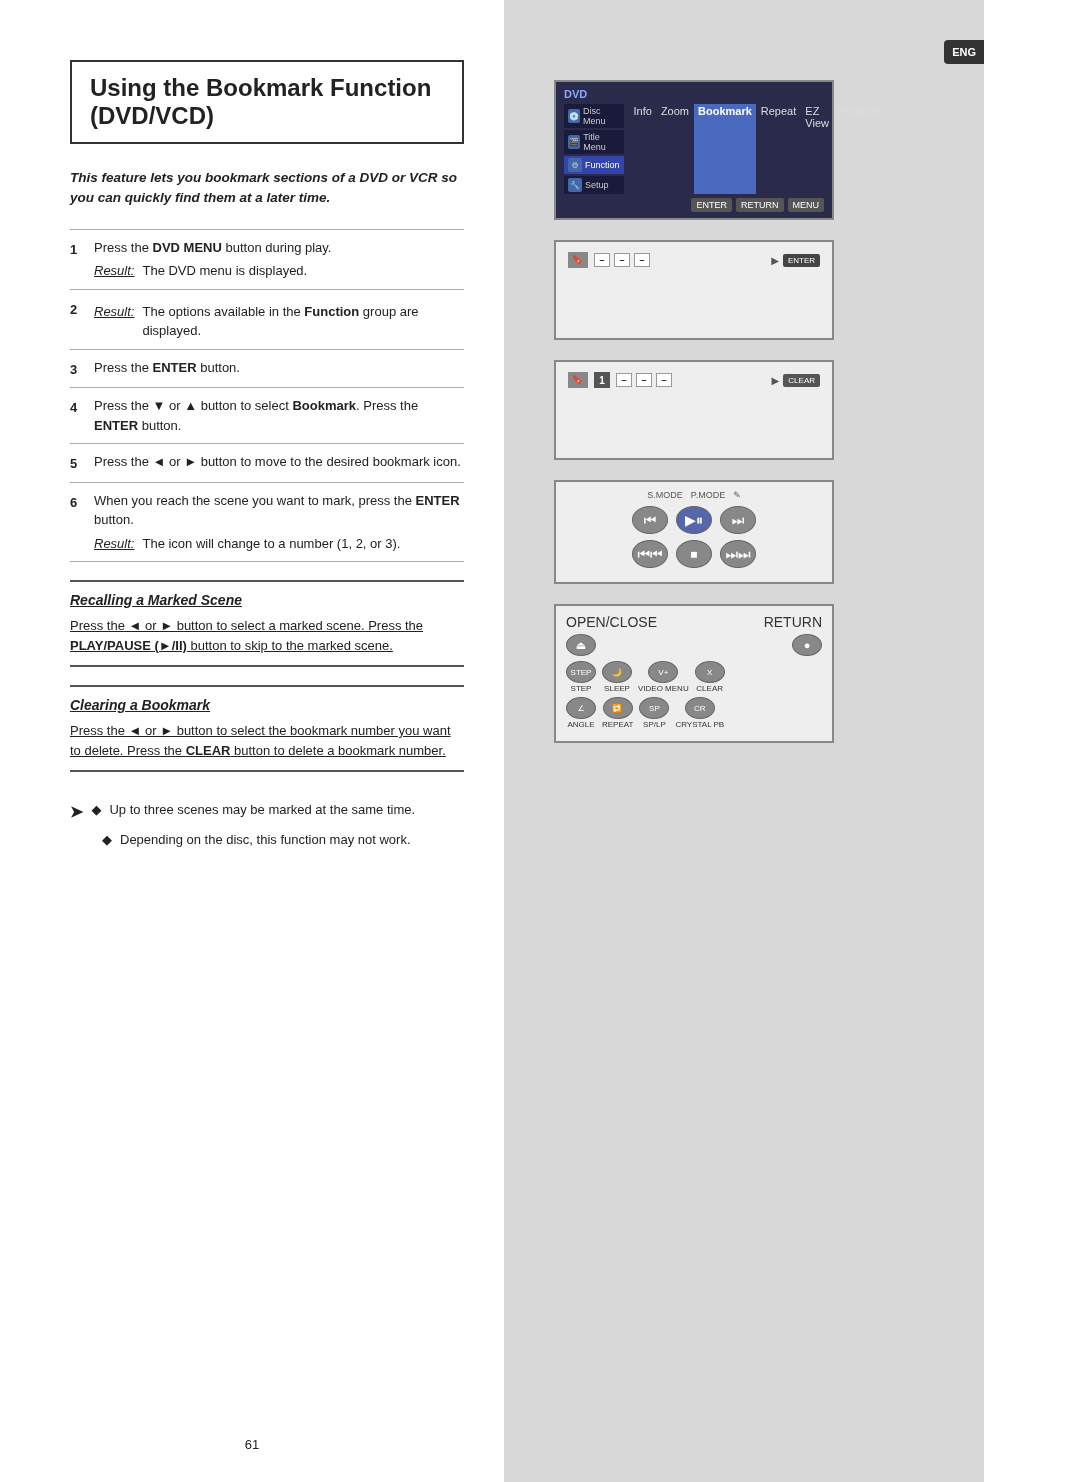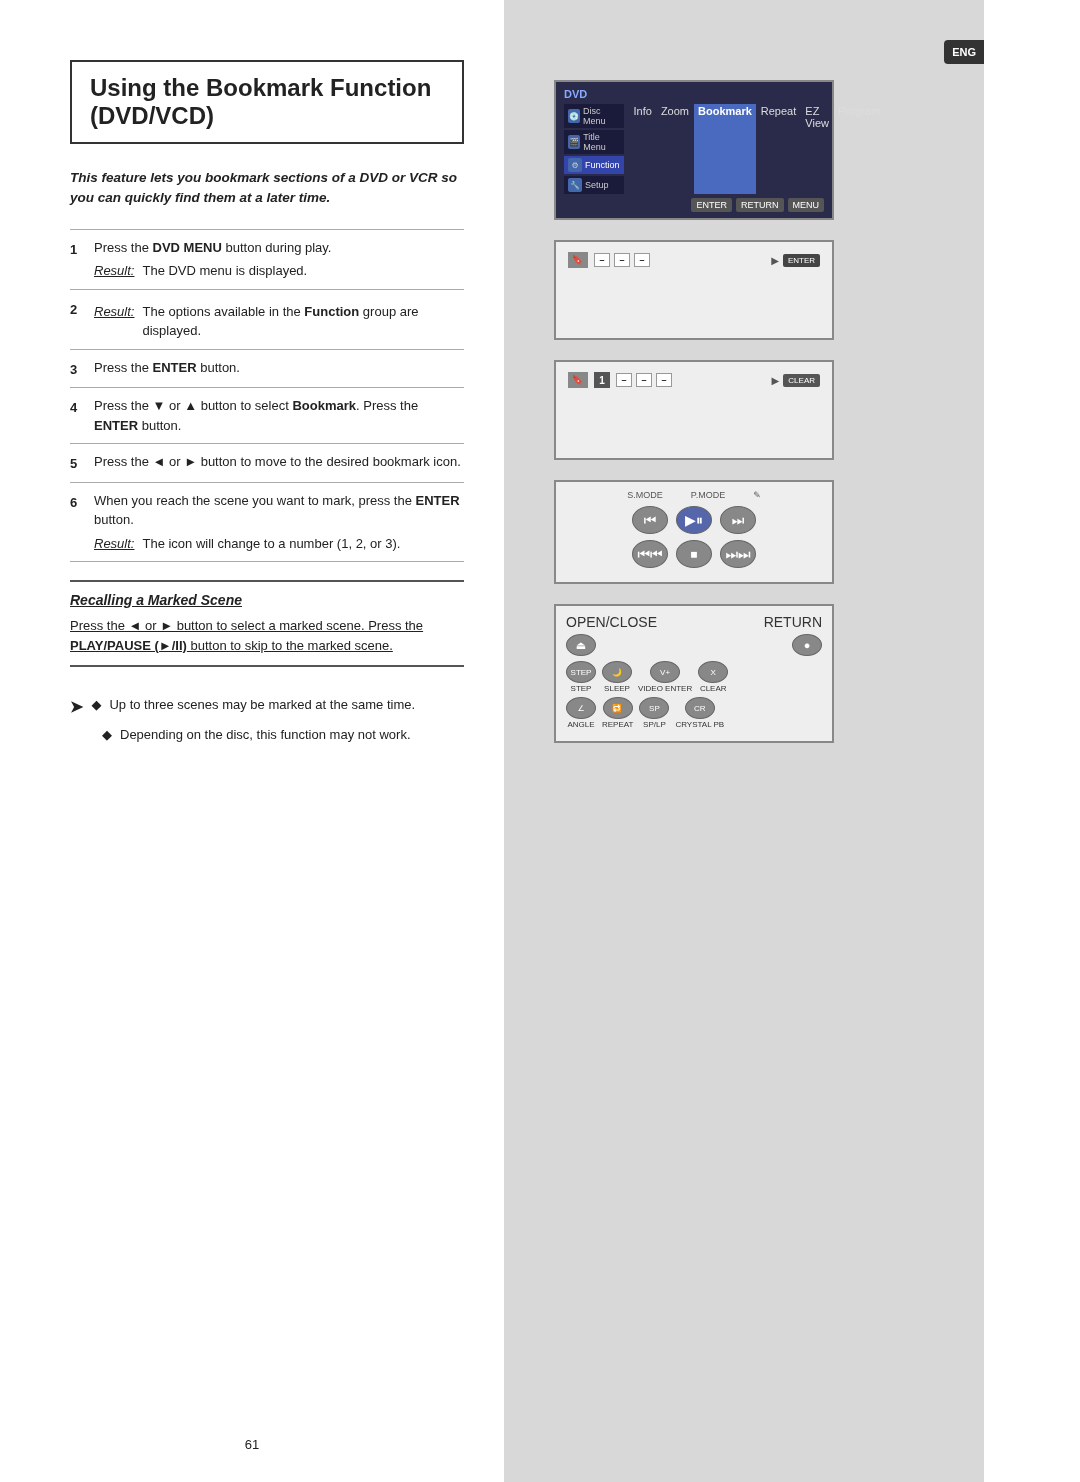--- a/index.html
+++ b/index.html
@@ -332,21 +332,21 @@
     .remote-screen {
       background: #eee;
       border: 2px solid #888;
       padding: 8px 10px;
       width: 280px;
     }
 
     .remote-top {
       display: flex;
       justify-content: center;
-      gap: 28px;
+      gap: 8px;
       margin-bottom: 6px;
       font-size: 9px;
       color: #555;
     }
 
     .remote-row {
       display: flex;
       justify-content: center;
       gap: 8px;
       margin-bottom: 6px;
@@ -488,20 +488,26 @@
 
     
     <div class="section-block">
       <div class="section-title">Recalling a Marked Scene</div>
       <div class="section-text">
         Press the ◄ or ► button to select a marked scene. Press the <b>PLAY/PAUSE (►/II)</b> button to skip to the marked scene.
       </div>
     </div>
 
     
+    <div class="section-block" style="margin-top:18px; border-top:2px solid #555;">
+      <div class="section-title">Clearing a Bookmark</div>
+      <div class="section-text">
+        Press the ◄ or ► button to select the bookmark number you want to delete. Press the <b>CLEAR</b> button to delete a bookmark number.
+      </div>
+    </div>
 
     
     <div class="notes-section">
       <div class="note-item">
         <span class="arrow-icon">➤</span>
         <span>◆</span>
         <span>Up to three scenes may be marked at the same time.</span>
       </div>
       <div class="note-item">
         <span style="min-width:24px;">&nbsp;</span>
@@ -624,21 +630,21 @@
         <div class="r2-group">
           <div class="r2btn" style="font-size:8px;">STEP</div>
           <div class="r2-label">STEP</div>
         </div>
         <div class="r2-group">
           <div class="r2btn" style="font-size:8px;">🌙</div>
           <div class="r2-label">SLEEP</div>
         </div>
         <div class="r2-group">
           <div class="r2btn" style="font-size:8px;">V+</div>
-          <div class="r2-label">VIDEO ENTER</div>
+          <div class="r2-label">VIDEO MENU</div>
         </div>
         <div class="r2-group">
           <div class="r2btn" style="font-size:8px;">X</div>
           <div class="r2-label">CLEAR</div>
         </div>
       </div>
       <div class="remote2-row">
         <div class="r2-group">
           <div class="r2btn" style="font-size:8px;">∠</div>
           <div class="r2-label">ANGLE</div>

